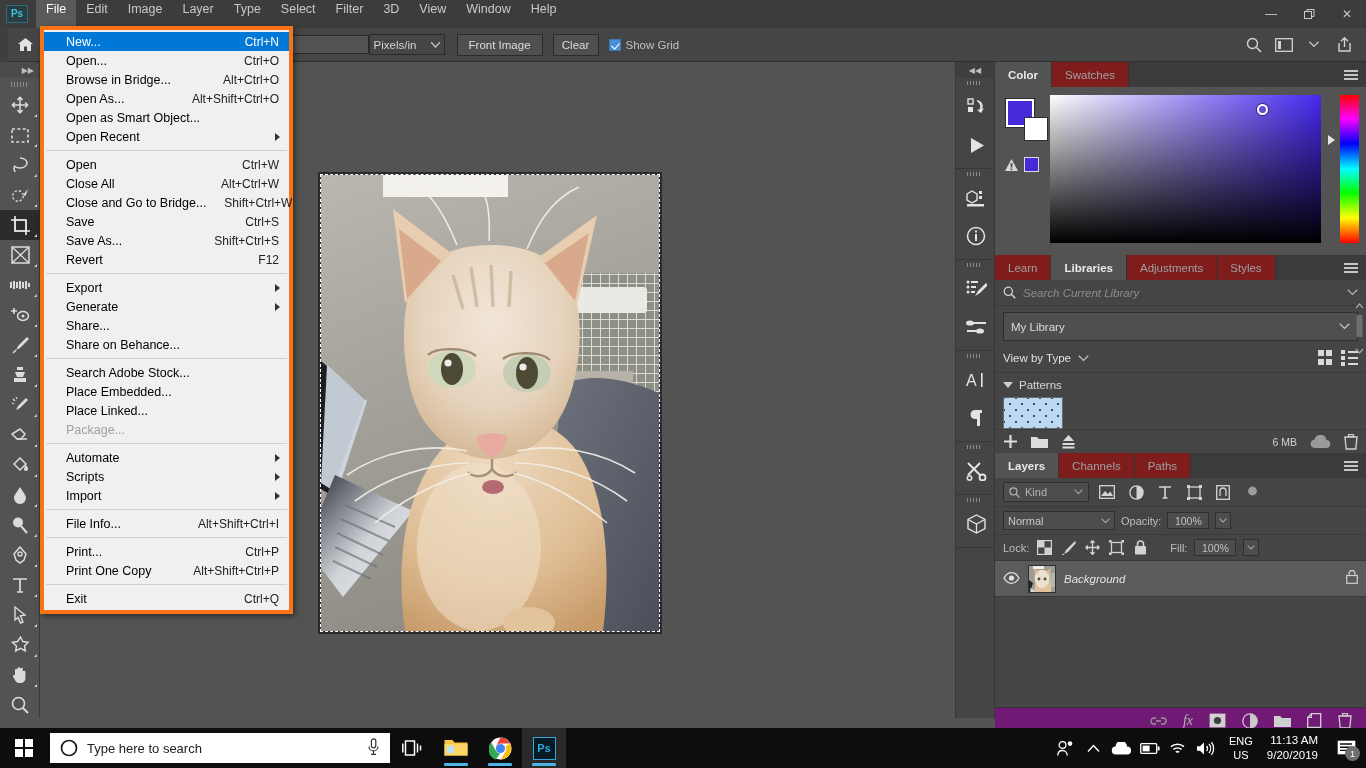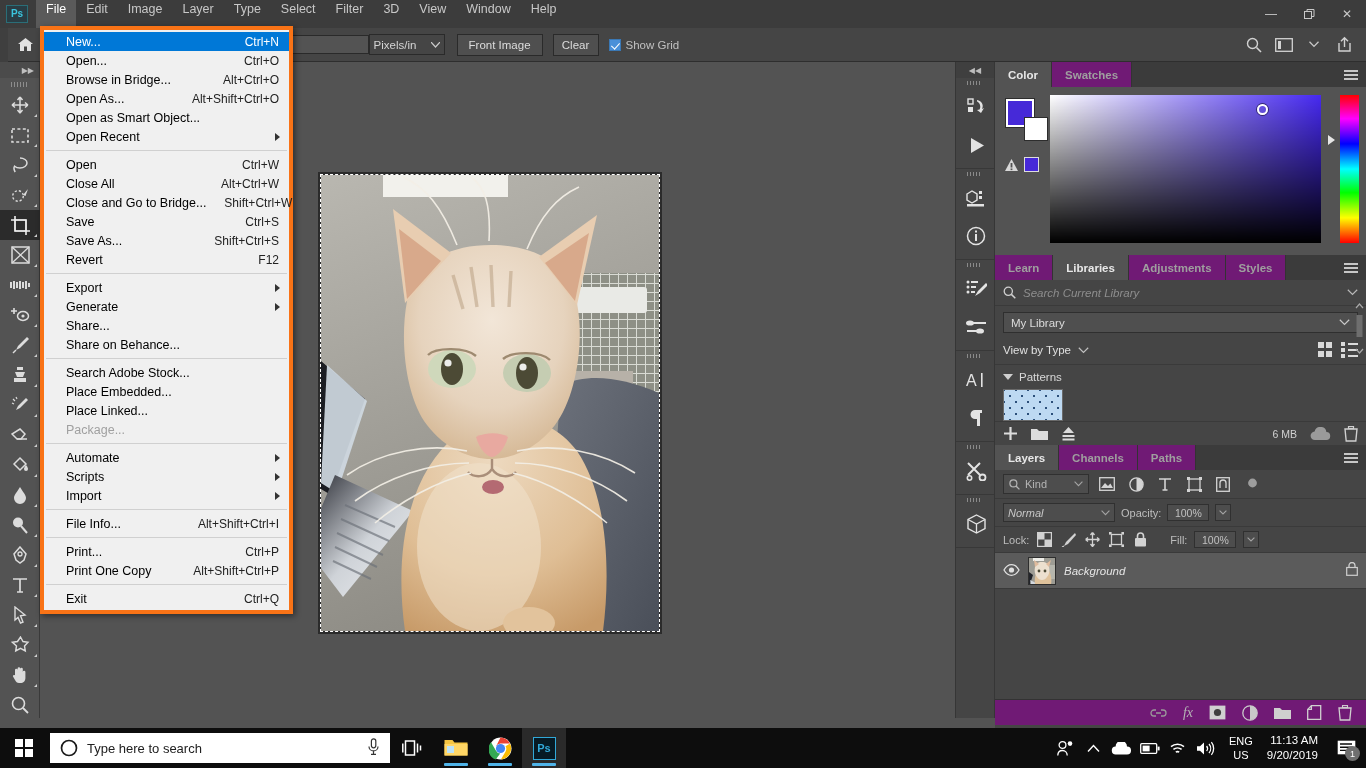--- a/index.html
+++ b/index.html
@@ -140,21 +140,21 @@
   .panels {
     position: absolute; top: 62px; left: 995px; width: 371px; height: 706px;
     background: #454545;
   }
   .panel-tabs {
     display: flex; align-items: stretch; height: 25px; background: #3b3b3b;
     position: relative;
   }
   .ptab {
     padding: 0 13px; display: flex; align-items: center; color: #9f9f9f;
-    font-size: 11.5px; background: #701a75; border-right: 1px solid #333; font-weight: bold;
+    font-size: 11.5px; background: #7f1d1d; border-right: 1px solid #333;
   }
   .ptab.active { background: #535353; color: #e8e8e8; font-weight: bold; }
   .panel-menu {
     position: absolute; right: 8px; top: 0; height: 25px;
     display: flex; align-items: center; color: #c9c9c9;
   }
   .hamburger { width: 14px; }
   .hamburger div { height: 2px; background: #c6c6c6; margin: 2px 0; }
 
   .color-body { background: #535353; padding: 8px 7px 12px 7px; display: flex; }
@@ -198,21 +198,21 @@
     height: 26px; display: flex; align-items: center; padding: 0 8px;
     border-bottom: 1px solid #3a3a3a; gap: 7px;
   }
   .lib-search input {
     flex: 1; background: transparent; border: none; outline: none;
     color: #d6d6d6; font-size: 11.5px; font-style: italic;
     font-family: "Liberation Sans", sans-serif;
   }
   .lib-search input::placeholder { color: #8e8e8e; font-style: italic; }
   .lib-dd {
-    margin: 6px 8px; height: 21px; background: #4f4f4f; border: 1px solid #2f2f2f;
+    margin: 6px 8px; height: 29px; background: #4f4f4f; border: 1px solid #2f2f2f;
     display: flex; align-items: center; justify-content: space-between;
     padding: 0 7px; color: #dcdcdc; font-size: 11.5px;
   }
   .lib-viewrow {
     display: flex; align-items: center; padding: 3px 8px 6px 8px;
     border-bottom: 1px solid #3a3a3a;
   }
   .lib-viewrow .vlabel { color: #e0e0e0; font-size: 11.5px; }
   .view-icons { margin-left: auto; display: flex; gap: 9px; }
   .grid-ico { display: grid; grid-template-columns: 6px 6px; grid-gap: 2px; }
@@ -256,21 +256,21 @@
     color: #b4b4b4; font-size: 11px;
   }
   .lyr-filter-ico { width: 22px; height: 20px; display:flex; align-items:center; justify-content:center; color:#d4d4d4; }
   .blend-row {
     display: flex; align-items: center; padding: 4px 8px; gap: 6px;
     border-bottom: 1px solid #3a3a3a;
   }
   .blend-sel {
     width: 112px; height: 19px; background: #4d4d4d; border: 1px solid #303030;
     color: #c7c7c7; font-size: 11px; display: flex; align-items: center;
-    justify-content: space-between; padding: 0 4px; font-style: italic;
+    justify-content: space-between; padding: 0 4px;
   }
   .mini-label { color: #bdbdbd; font-size: 11px; }
   .mini-val {
     width: 42px; height: 17px; background: #4d4d4d; border: 1px solid #303030;
     color: #c0c0c0; font-size: 10.5px; display: flex; align-items: center; justify-content: center;
   }
   .mini-caret {
     width: 16px; height: 17px; background: #4d4d4d; border: 1px solid #303030;
     display: flex; align-items: center; justify-content: center;
   }

